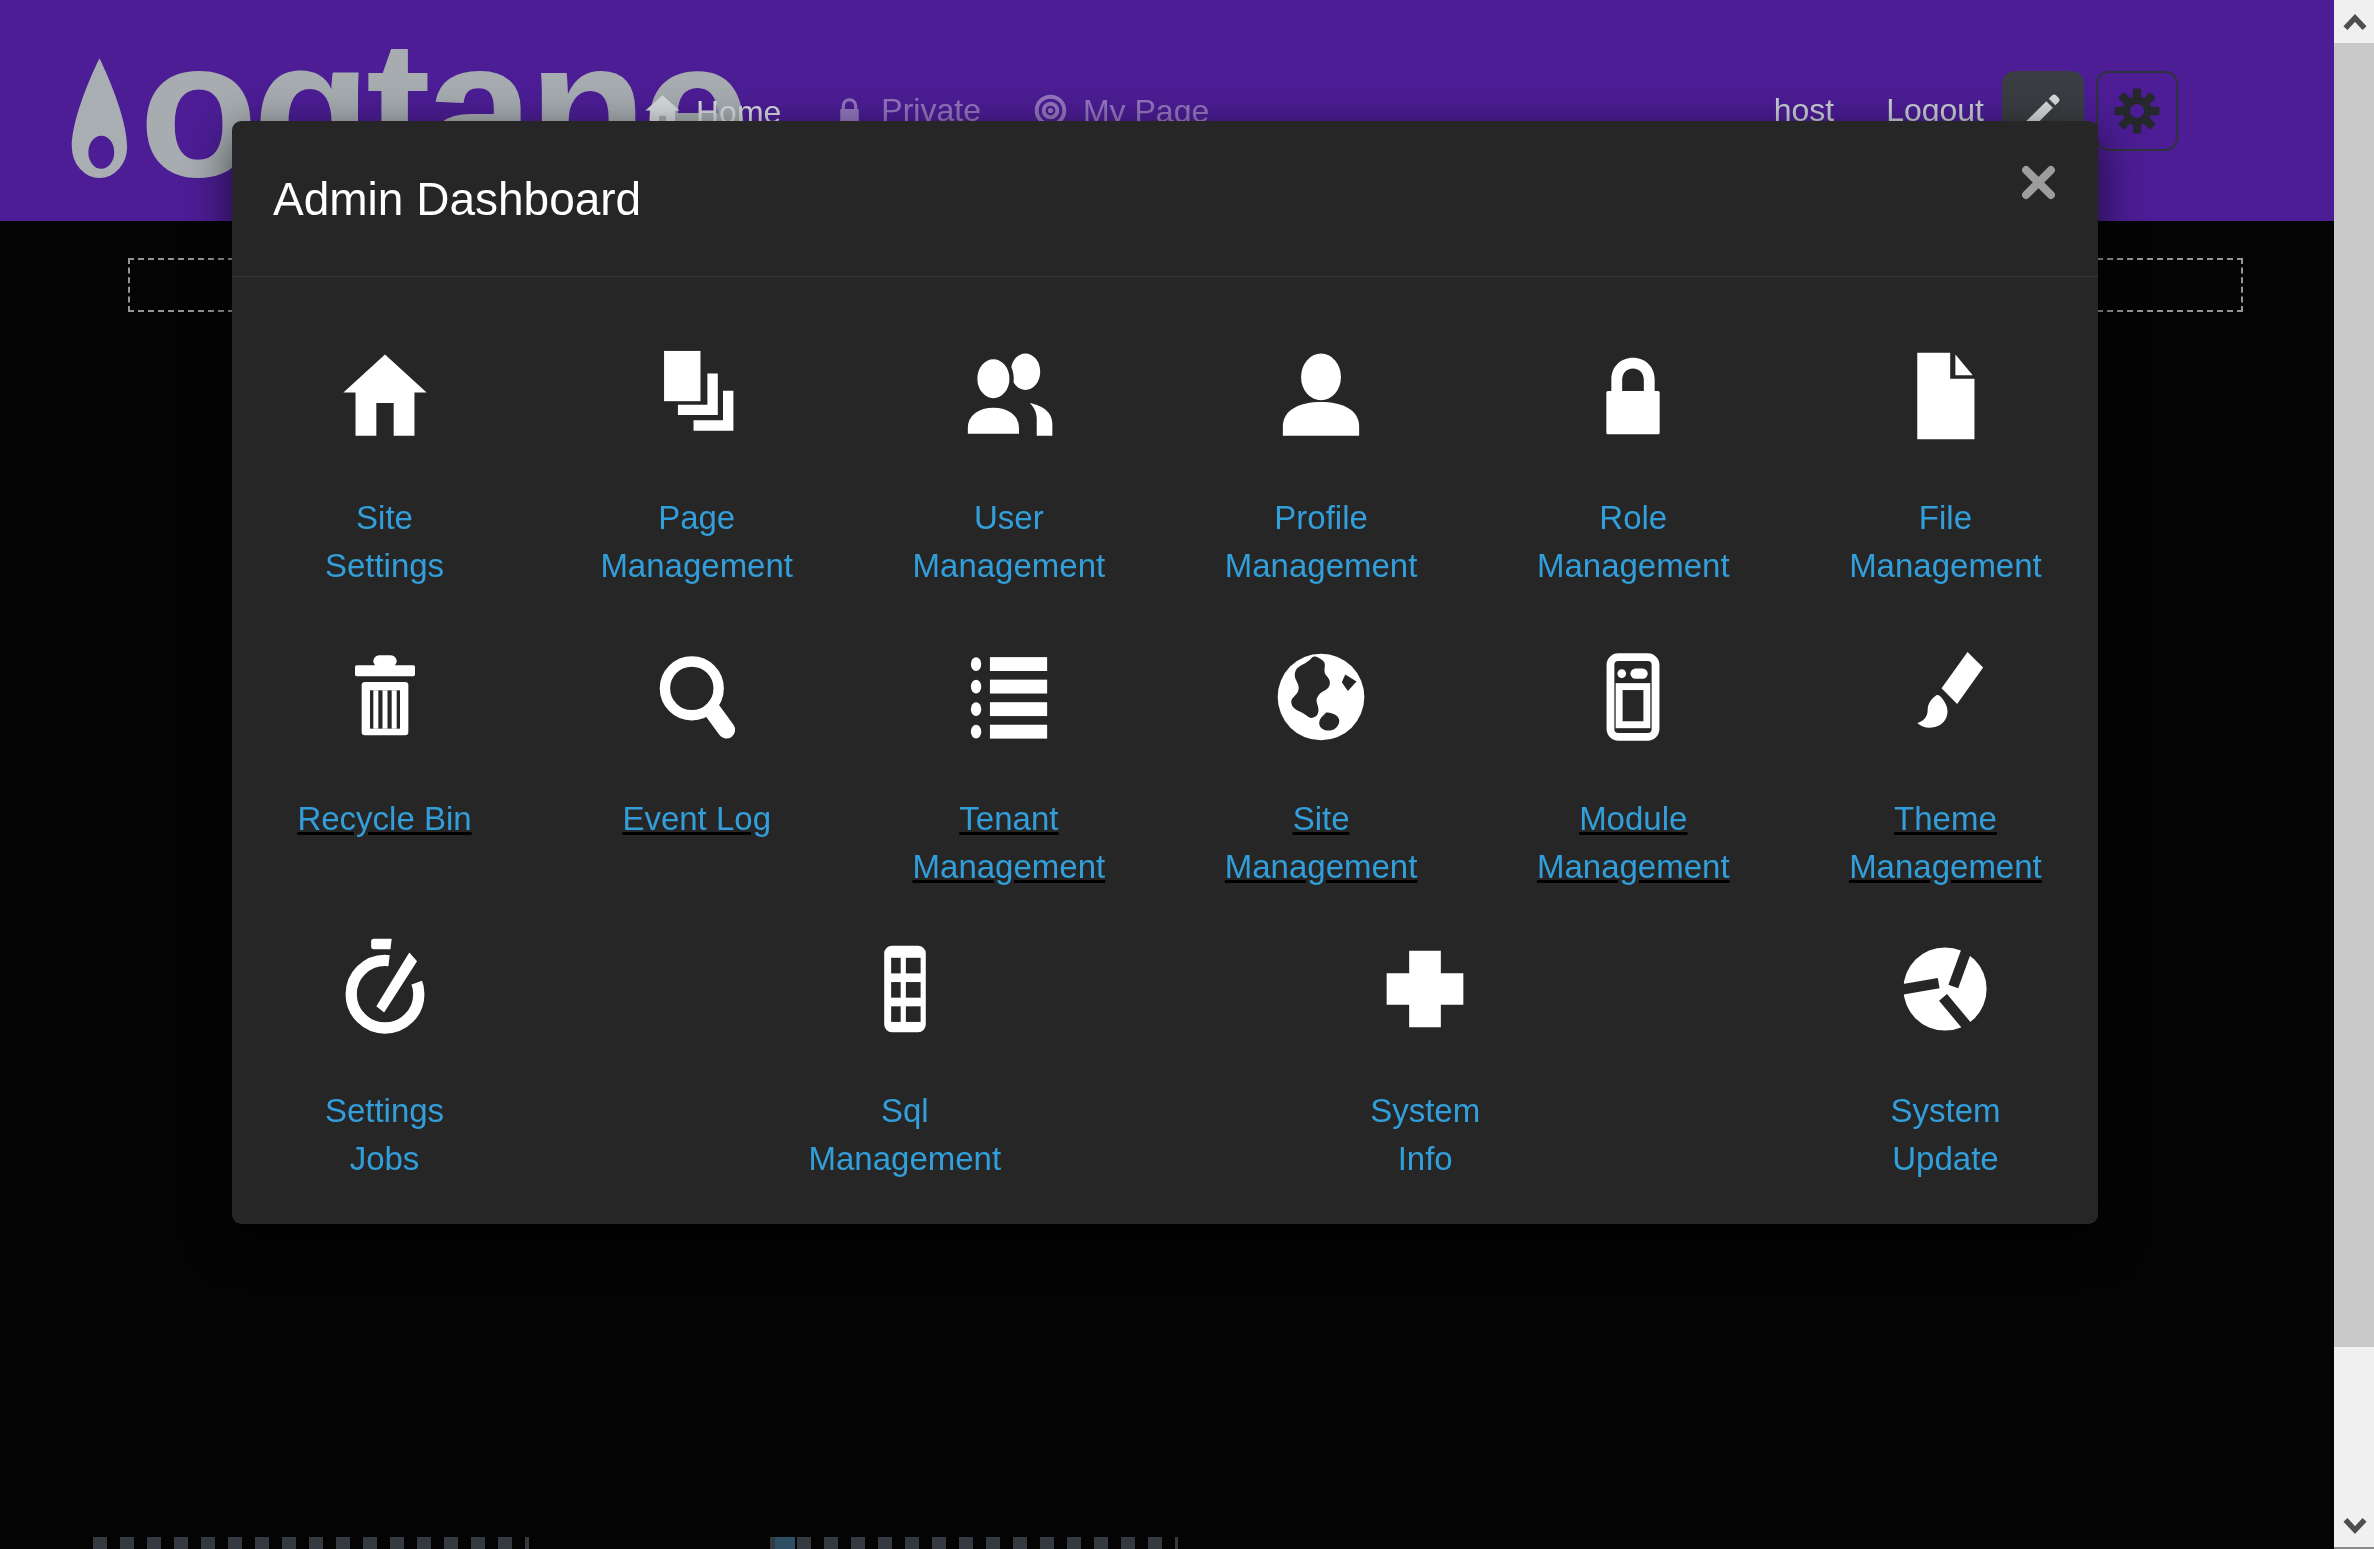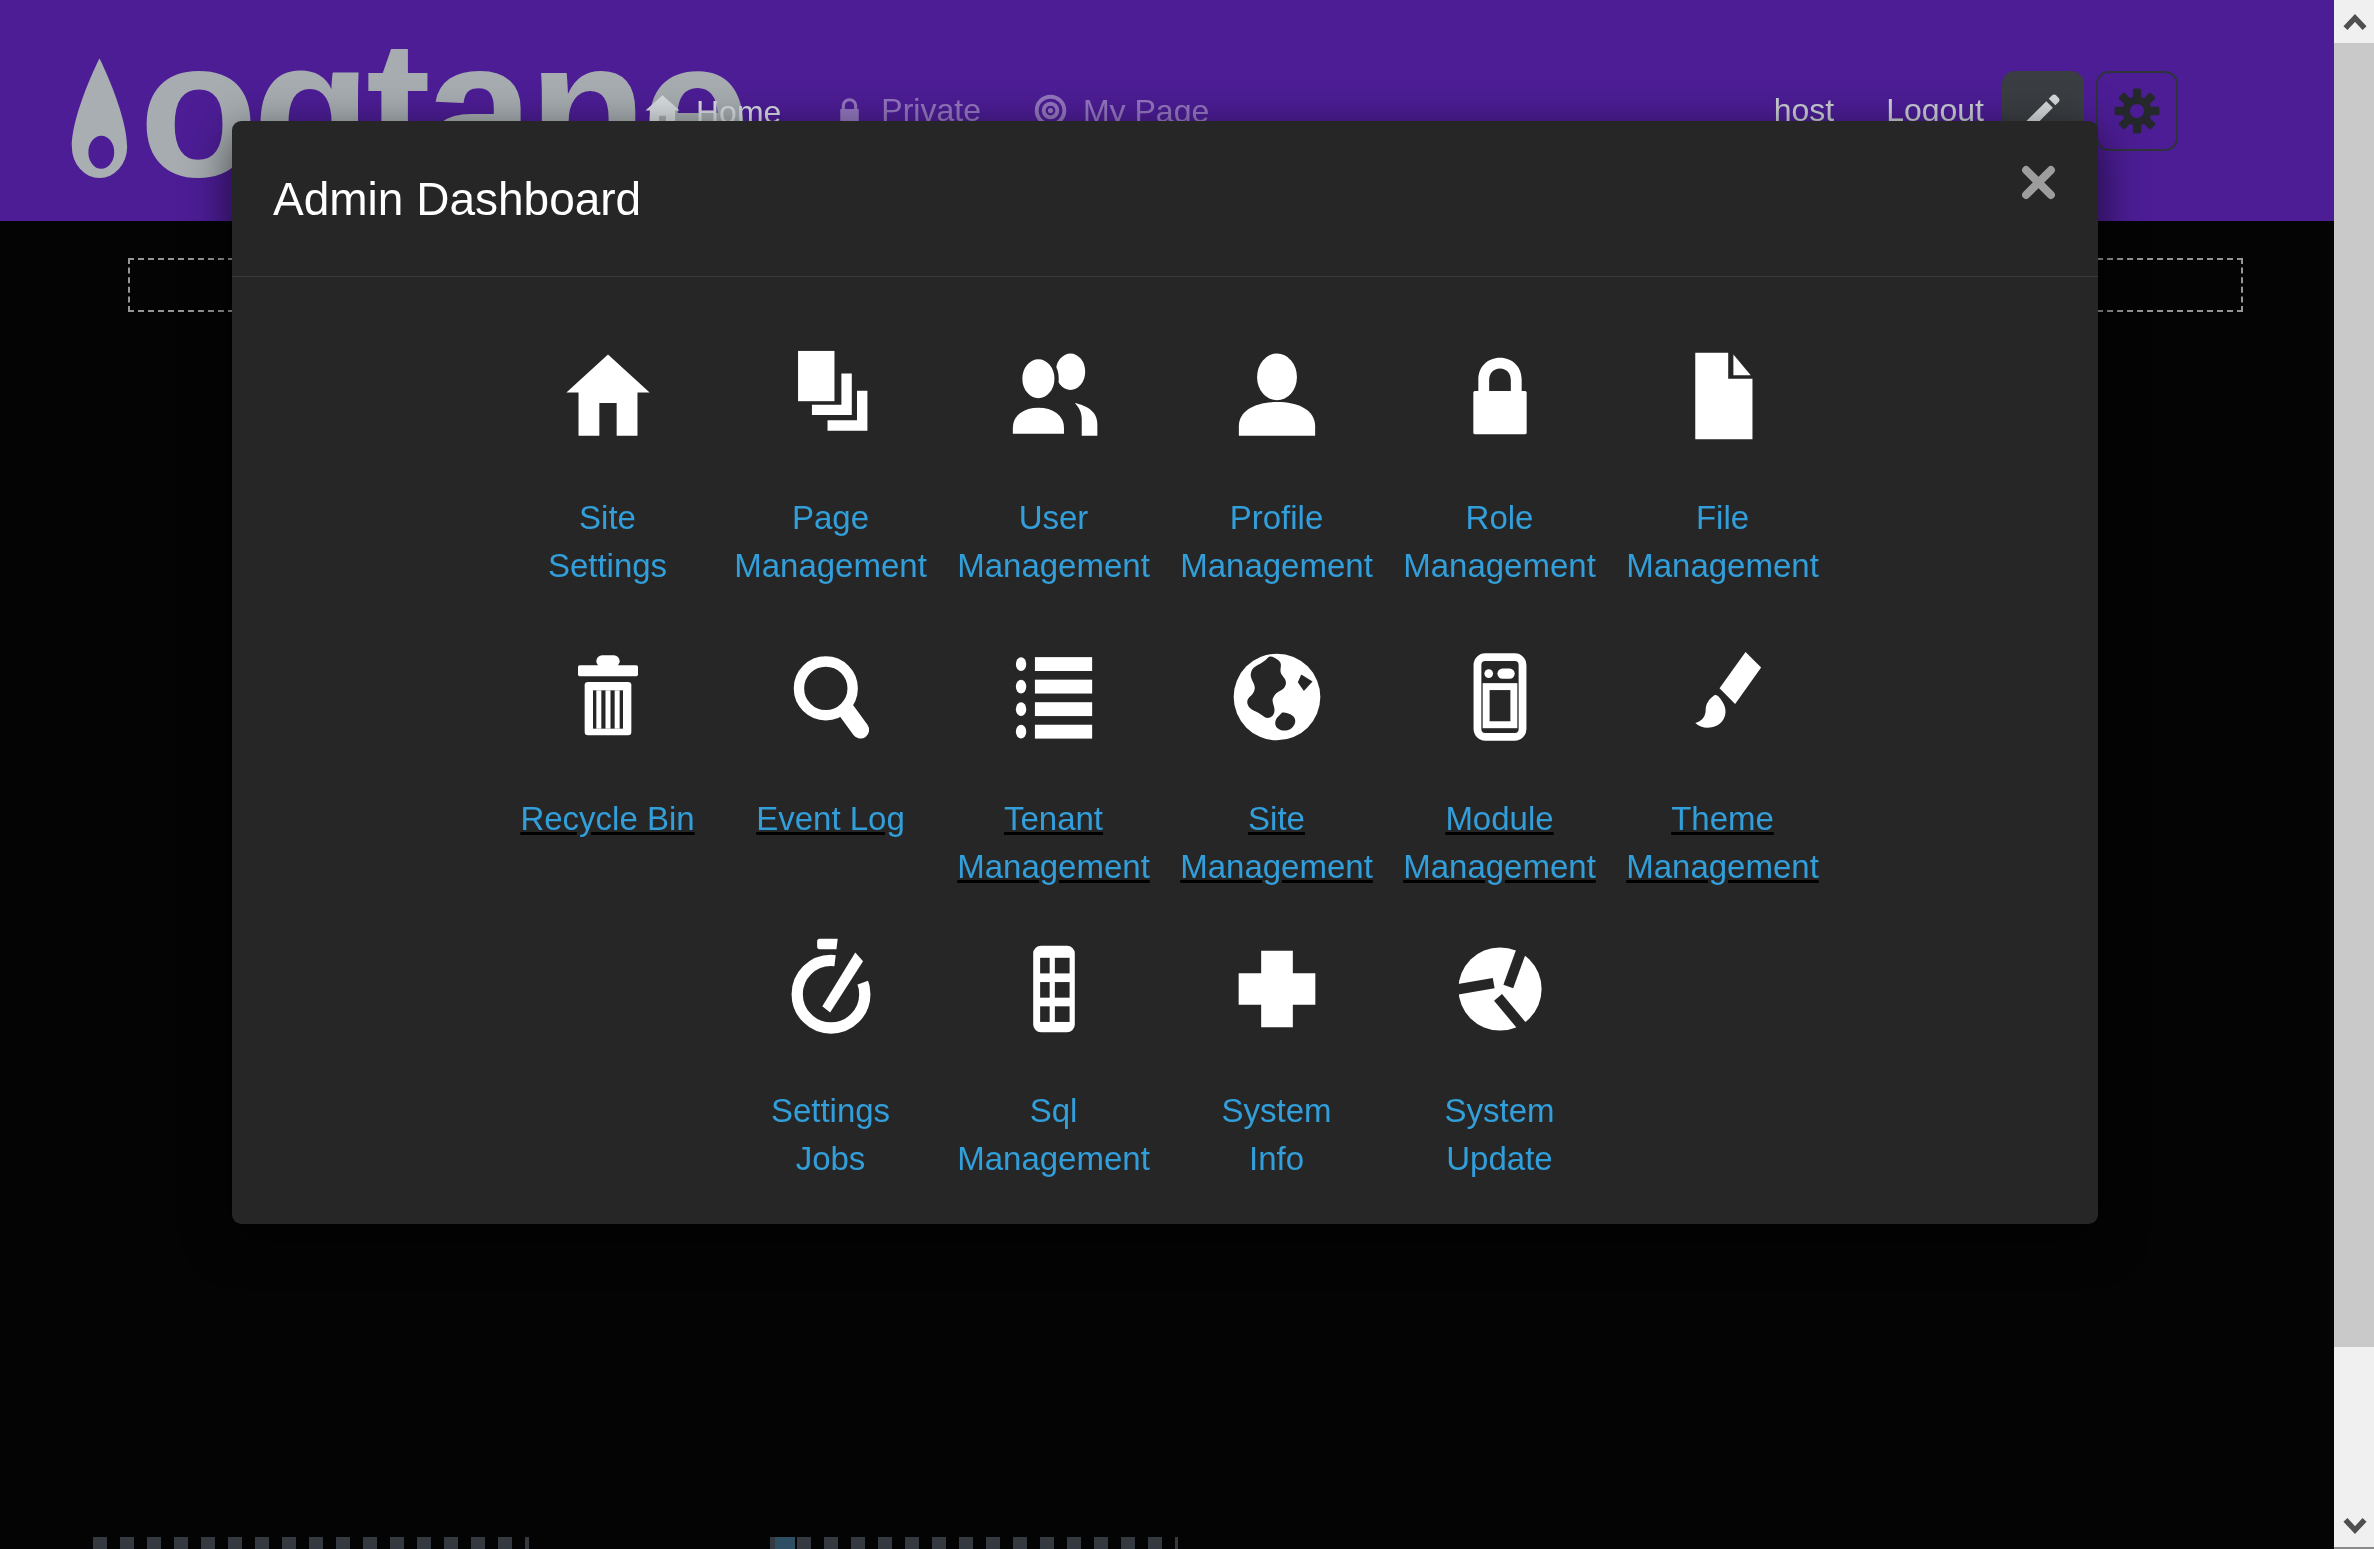--- a/index.html
+++ b/index.html
@@ -54,21 +54,21 @@
     box-shadow:0 13px 46px rgba(0,0,0,.65);
   }
   .modal-header {
     height:156px; display:flex; align-items:center; padding:4px 41px;
     border-bottom:1.9px solid #3a3a3a; position:relative;
   }
   .modal-title { font-size:46px; font-weight:400; color:#ffffff; }
   .modal-close { position:absolute; top:41px; right:39px; width:41px; height:41px; cursor:pointer;
     display:flex; align-items:center; justify-content:center; background:none; border:none; }
   .modal-body { padding:63px 41px 0; }
-  .mrow { display:flex; justify-content:center; }
+  .mrow { display:flex; justify-content:space-between; }
   .mrow-1 { height:301px; } .mrow-2 { height:292px;text-decoration:underline; }
 
   .tile { width:223px; display:flex; flex-direction:column; align-items:center; text-decoration:none; cursor:pointer; }
   .ticon { height:111px; display:flex; align-items:center; justify-content:center; }
   .tlabel { margin-top:43px; text-align:center; font-size:33px; line-height:48px; color:#329FDB; }
   .tline { display:block; }
 
   
   .scrollbar { position:absolute; right:0; top:0; width:41px; height:1549px; background:#f0f0f0; z-index:200; border-bottom:2.8px solid #8a8a8a; }
   .sb-btn { position:absolute; left:0; width:41px; height:43px; background:#f0f0f0; display:flex; align-items:center; justify-content:center; cursor:pointer; }

